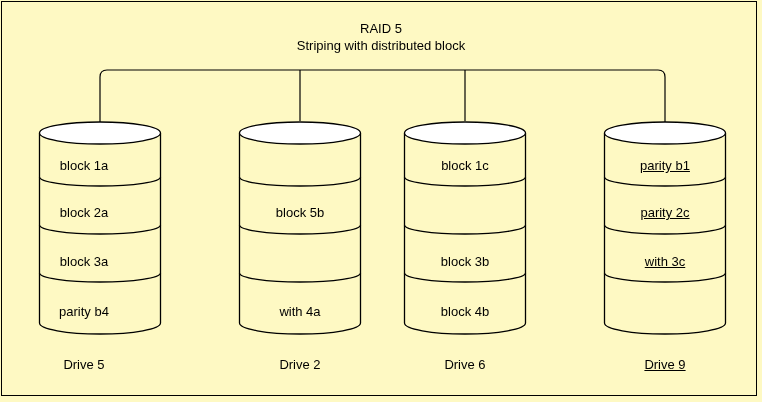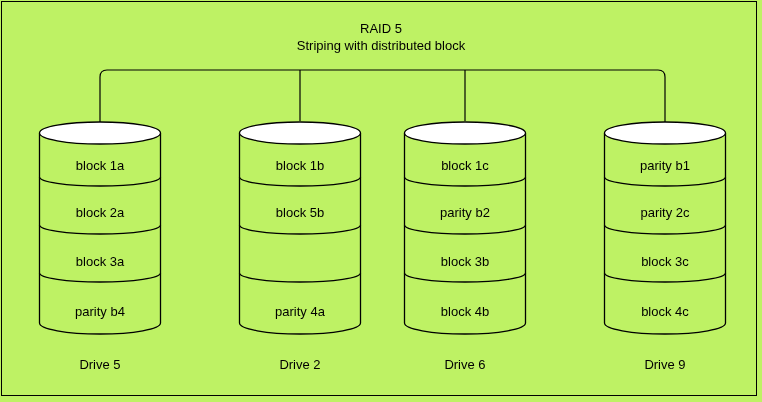--- a/index.html
+++ b/index.html
@@ -6,21 +6,21 @@
     margin: 0;
     padding: 0;
     background: #ffffff;
     font-family: "Liberation Sans", sans-serif;
     color: #000000;
   }
   .canvas {
     position: relative;
     width: 762px;
     height: 402px;
-    background: #bef264;
+    background: #fef9c3;
     overflow: hidden;
   }
   .outer-border {
     position: absolute;
     left: 1px;
     top: 1px;
     width: 754px;
     height: 393px;
     border: 1.5px solid #000000;
     box-sizing: content-box;
@@ -45,24 +45,24 @@
     position: absolute;
     width: 130px;
     margin-left: -65px;
     text-align: center;
     font-size: 13px;
     line-height: 16px;
     height: 16px;
     white-space: nowrap;
   }
   
-  .cx-d1 { left: 100px; }
+  .cx-d1 { left: 84px; }
   .cx-d2 { left: 300px; }
   .cx-d3 { left: 465px; }
-  .cx-d4 { left: 665px; }
+  .cx-d4 { left: 665px; text-decoration: underline; }
   
   .row-b1 { top: 158px; }
   .row-b2 { top: 205px; }
   .row-b3 { top: 254px; }
   .row-b4 { top: 304px; }
   .row-drive { top: 357px; }
 </style>
 </head>
 <body>
 
@@ -115,30 +115,27 @@
     <div>RAID 5</div>
     <div>Striping with distributed block</div>
   </div>
 
   <div class="lbl cx-d1 row-b1">block 1a</div>
   <div class="lbl cx-d1 row-b2">block 2a</div>
   <div class="lbl cx-d1 row-b3">block 3a</div>
   <div class="lbl cx-d1 row-b4">parity b4</div>
   <div class="lbl cx-d1 row-drive">Drive 5</div>
 
-  <div class="lbl cx-d2 row-b1">block 1b</div>
   <div class="lbl cx-d2 row-b2">block 5b</div>
-  <div class="lbl cx-d2 row-b4">parity 4a</div>
+  <div class="lbl cx-d2 row-b4">with 4a</div>
   <div class="lbl cx-d2 row-drive">Drive 2</div>
 
   <div class="lbl cx-d3 row-b1">block 1c</div>
-  <div class="lbl cx-d3 row-b2">parity b2</div>
   <div class="lbl cx-d3 row-b3">block 3b</div>
   <div class="lbl cx-d3 row-b4">block 4b</div>
   <div class="lbl cx-d3 row-drive">Drive 6</div>
 
   <div class="lbl cx-d4 row-b1">parity b1</div>
   <div class="lbl cx-d4 row-b2">parity 2c</div>
-  <div class="lbl cx-d4 row-b3">block 3c</div>
-  <div class="lbl cx-d4 row-b4">block 4c</div>
+  <div class="lbl cx-d4 row-b3">with 3c</div>
   <div class="lbl cx-d4 row-drive">Drive 9</div>
 
 </div>
 
 </body></html>

